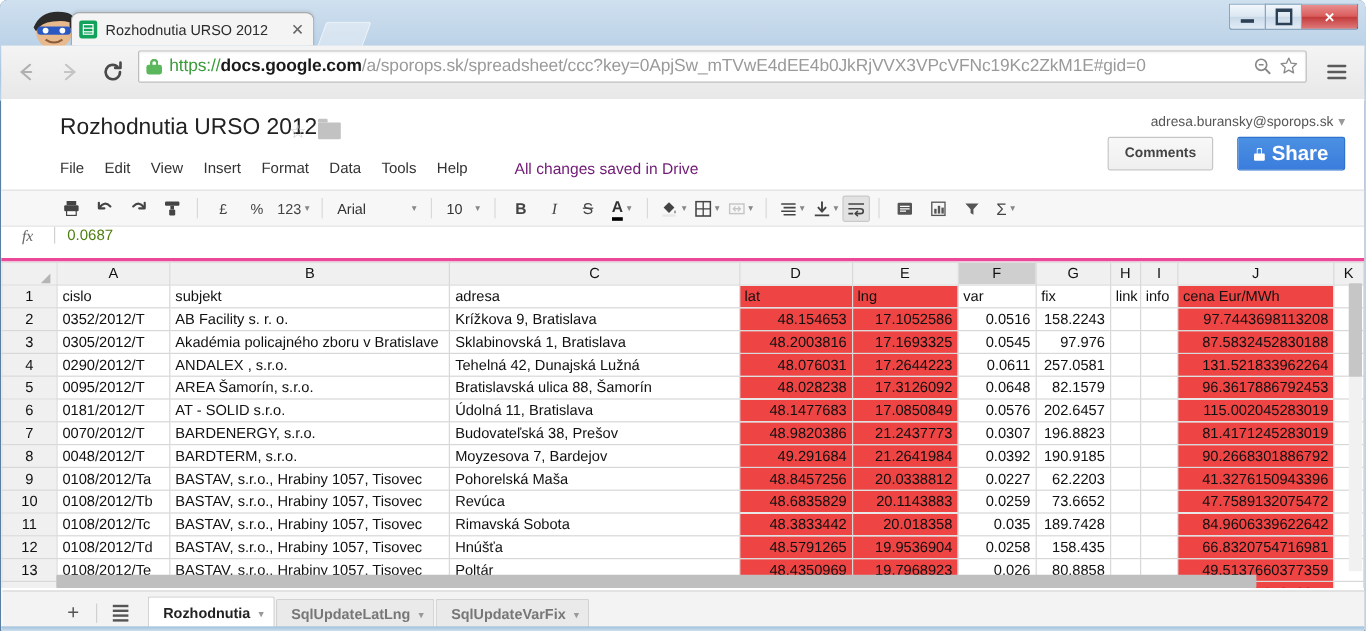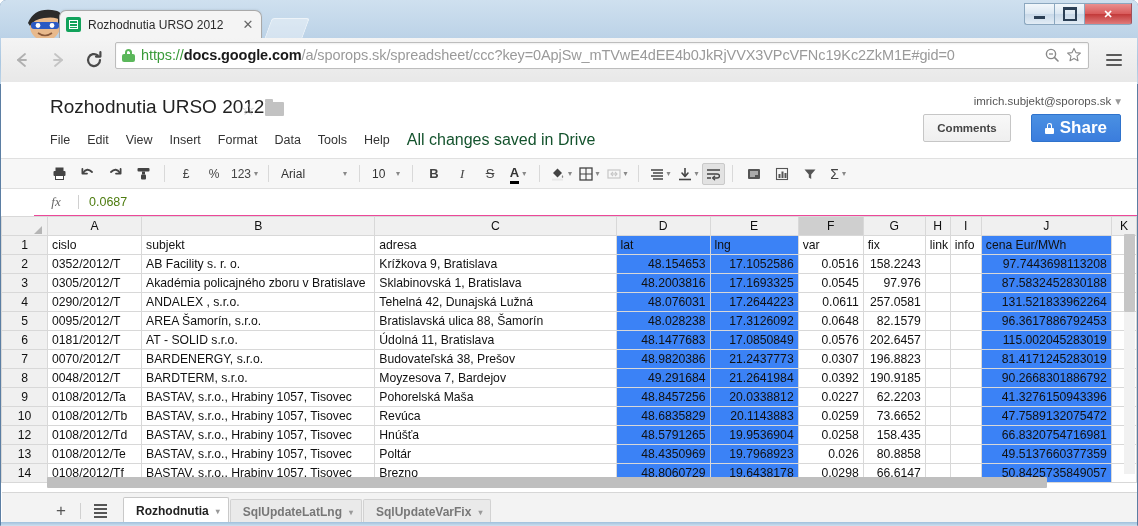--- a/index.html
+++ b/index.html
@@ -123,21 +123,21 @@
   .doc-title{
     position:absolute;left:49px;top:14px;font-size:19px;color:#222;font-weight:normal;
   }
   .star{position:absolute;left:240px;top:18px;font-size:16px;color:#c8c8c8;}
   .folder{
     position:absolute;left:264px;top:20px;width:19px;height:14px;background:#c2c2c2;border-radius:1px;
   }
   .folder:before{content:"";position:absolute;left:0;top:-3px;width:8px;height:3px;background:#c2c2c2;border-radius:1px 1px 0 0;}
   .menus{position:absolute;left:49px;top:49px;display:flex;align-items:center;font-size:12.5px;color:#333;}
   .menus .mi{padding:2px 9px 2px 0;margin-right:8px;cursor:default;}
-  .savestate{color:#14532d;font-size:16px;}
+  .savestate{margin-left:22px;color:#701a75;font-size:13px;}
   .acct{
     position:absolute;right:16px;top:12px;font-size:11.5px;color:#555;
   }
   .acct .caret{color:#999;margin-left:4px;}
   .head-btns{position:absolute;right:16px;top:32px;display:flex;gap:20px;align-items:center;}
   .btn-comments{
     height:26px;padding:0 13px;border:1px solid #c6c6c6;border-radius:2px;
     background:linear-gradient(180deg,#f8f8f8,#efefef);
     font-size:11.5px;color:#444;display:flex;align-items:center;font-weight:bold;
   }
@@ -166,22 +166,22 @@
   }
   .tb-size{
     width:38px;height:21px;border:1px solid transparent;display:flex;align-items:center;
     justify-content:space-between;font-size:12px;color:#333;padding:0 4px;box-sizing:border-box;
   }
   .tb-A{position:relative;font-size:13px;font-weight:bold;color:#333;padding-bottom:3px;}
   .tb-A:after{content:"";position:absolute;left:0;bottom:-1px;width:100%;height:3px;background:#000;}
 
   
   .fbar{
-    position:relative;height:26px;background:#fff;border-bottom:1px solid #ec4899;
-    display:flex;align-items:center;margin-left:33px;
+    position:relative;height:26px;background:#fff;border-bottom:3px solid #ec4899;
+    display:flex;align-items:flex-start;
   }
   .fx{width:44px;text-align:center;font-style:italic;font-size:13px;color:#666;font-family:"Liberation Serif",serif;}
   .fbar-div{width:1px;height:14px;background:#d0d0d0;margin-right:10px;}
   .fbar-val{font-size:12.5px;color:#4d7c0f;}
 
   
   .grid-wrap{position:relative;height:272px;overflow:hidden;background:#fff;}
   table.grid{border-collapse:collapse;table-layout:fixed;width:1136px;}
   table.grid td,table.grid th{
     border:1px solid #d8d8d8;padding:0 4px;font-size:12.2px;color:#111;
@@ -191,21 +191,21 @@
   thead th{
     background:#f0f0f0;text-align:center;color:#333;font-size:11.5px;height:18px;
     border:1px solid #cfcfcf;
   }
   thead th.sel{background:#cfcfcf;}
   th.corner{background:#f0f0f0;width:46px;}
   td.rowhdr{
     background:#f0f0f0;text-align:center;color:#444;font-size:11px;width:46px;
     border:1px solid #cfcfcf;
   }
-  td.green{background:#3b82f6;}
+  td.green{background:#ef4444;}
   td.num{text-align:right;}
   .corner-tri{
     width:100%;height:100%;position:relative;
   }
   .corner-tri:after{
     content:"";position:absolute;right:1px;bottom:1px;
     border-style:solid;border-width:0 0 8px 8px;border-color:transparent transparent #b5b5b5 transparent;
   }
 
   
@@ -338,21 +338,21 @@
         <span class="mi">View</span>
         <span class="mi">Insert</span>
         <span class="mi">Format</span>
         <span class="mi">Data</span>
         <span class="mi">Tools</span>
         <span class="mi">Help</span>
         <span class="savestate">All changes saved in Drive</span>
       </div>
 
       <div class="acct">
-        <span>imrich.subjekt@sporops.sk</span><span class="caret">▾</span>
+        <span>adresa.buransky@sporops.sk</span><span class="caret">▾</span>
       </div>
 
       <div class="head-btns">
         <div class="btn-comments">Comments</div>
         <div class="btn-share">
           <span class="share-lock">
               <span class="s"></span>
               <span class="b"></span>
             </span>
           <span>Share</span>
@@ -670,20 +670,34 @@
               <td class="green num">48.6835829</td>
               <td class="green num">20.1143883</td>
               <td class="num">0.0259</td>
               <td class="num">73.6652</td>
               <td></td>
               <td></td>
               <td class="green num">47.7589132075472</td>
               <td></td>
             </tr>
             <tr>
+              <td class="rowhdr">11</td>
+              <td>0108/2012/Tc</td>
+              <td>BASTAV, s.r.o., Hrabiny 1057, Tisovec</td>
+              <td>Rimavská Sobota</td>
+              <td class="green num">48.3833442</td>
+              <td class="green num">20.018358</td>
+              <td class="num">0.035</td>
+              <td class="num">189.7428</td>
+              <td></td>
+              <td></td>
+              <td class="green num">84.9606339622642</td>
+              <td></td>
+            </tr>
+            <tr>
               <td class="rowhdr">12</td>
               <td>0108/2012/Td</td>
               <td>BASTAV, s.r.o., Hrabiny 1057, Tisovec</td>
               <td>Hnúšťa</td>
               <td class="green num">48.5791265</td>
               <td class="green num">19.9536904</td>
               <td class="num">0.0258</td>
               <td class="num">158.435</td>
               <td></td>
               <td></td>

